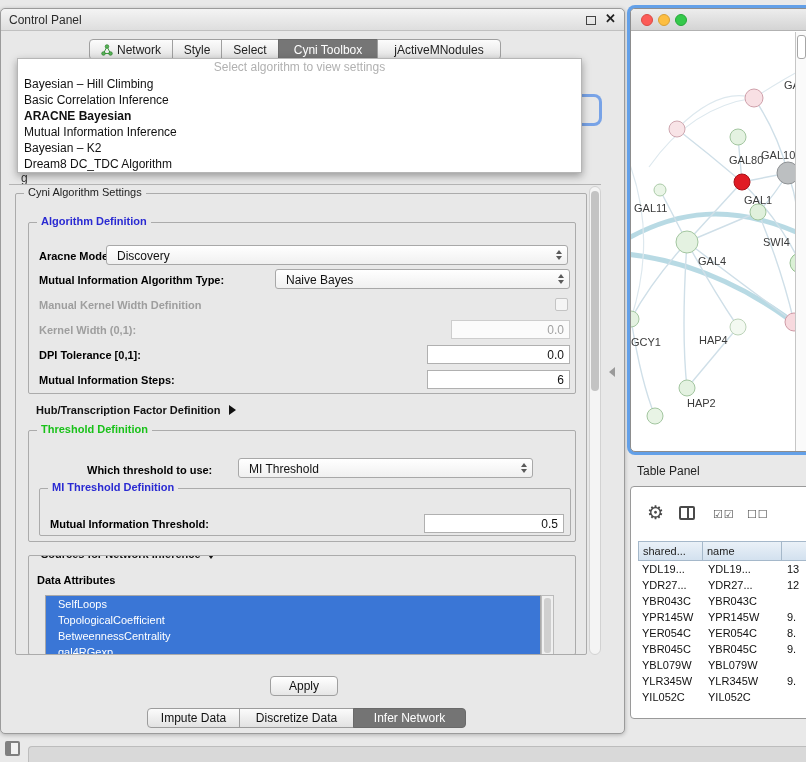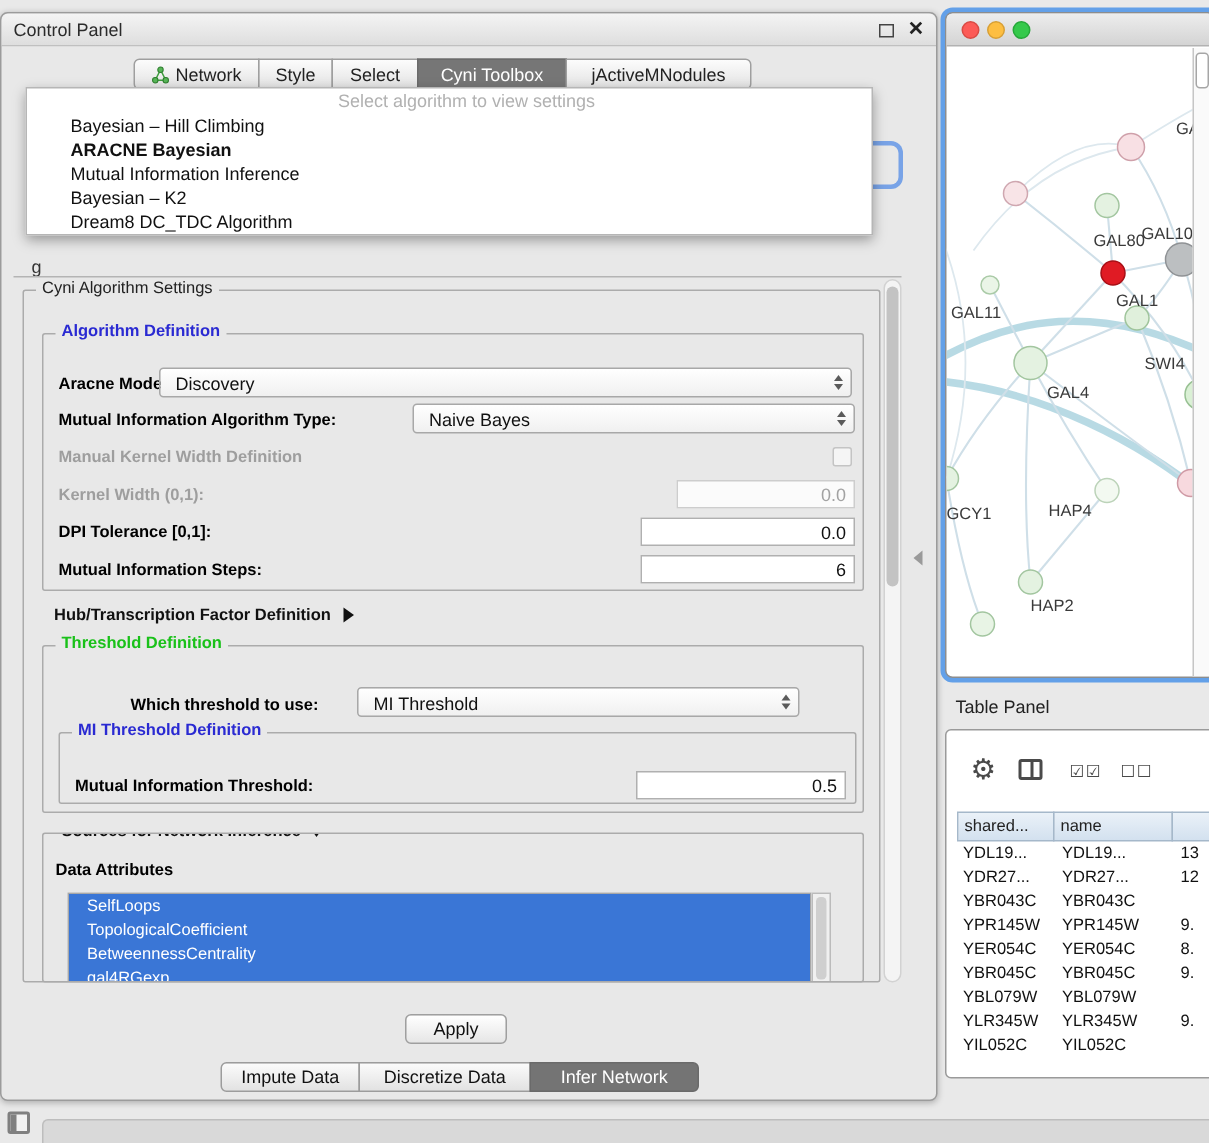--- a/index.html
+++ b/index.html
@@ -199,23 +199,24 @@
   <div class="abs vscroll" style="left:588px;top:177px;width:12px;height:469px;">
     <div class="vthumb" style="top:4px;height:200px;"></div>
   </div>
 
   <div class="btn" style="left:269px;top:667px;width:68px;">Apply</div>
 
   <div class="seg first" style="left:146px;top:699px;width:93px;">Impute Data</div>
   <div class="seg" style="left:238px;top:699px;width:115px;">Discretize Data</div>
   <div class="seg selected last" style="left:352px;top:699px;width:113px;">Infer Network</div>
 
-  <div class="popup" style="left:16px;top:49px;width:565px;padding-left:23px;">
+  <div class="popup" style="left:16px;top:49px;width:565px;">
     <div class="popup-ph">Select algorithm to view settings</div>
     <div class="pitem">Bayesian – Hill Climbing</div>
+    <div class="pitem">Basic Correlation Inference</div>
     <div class="pitem bold">ARACNE Bayesian</div>
     <div class="pitem">Mutual Information Inference</div>
     <div class="pitem">Bayesian – K2</div>
     <div class="pitem">Dream8 DC_TDC Algorithm</div>
   </div>
 </div>
 
 <div class="abs splitter" style="left:609px;top:367px;"></div>
 
 <div class="abs net-win" style="left:630px;top:8px;width:180px;height:444px;">

